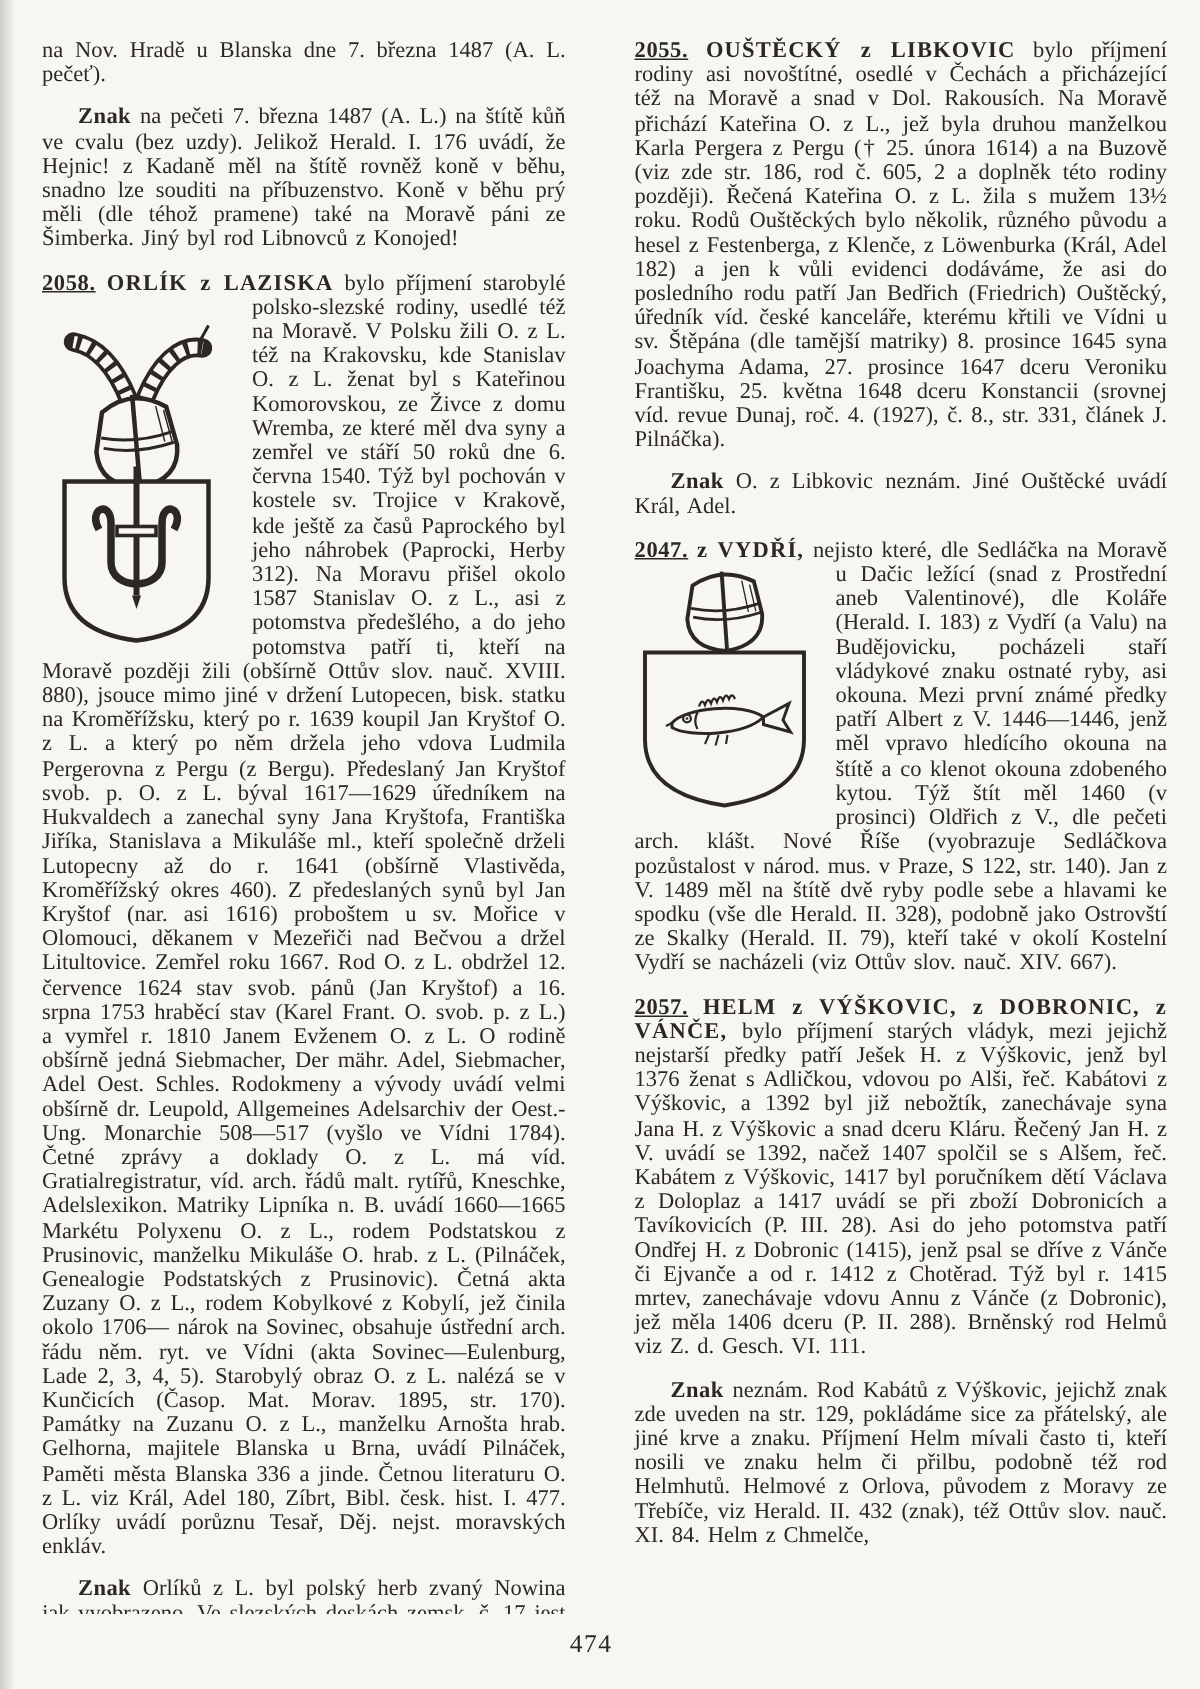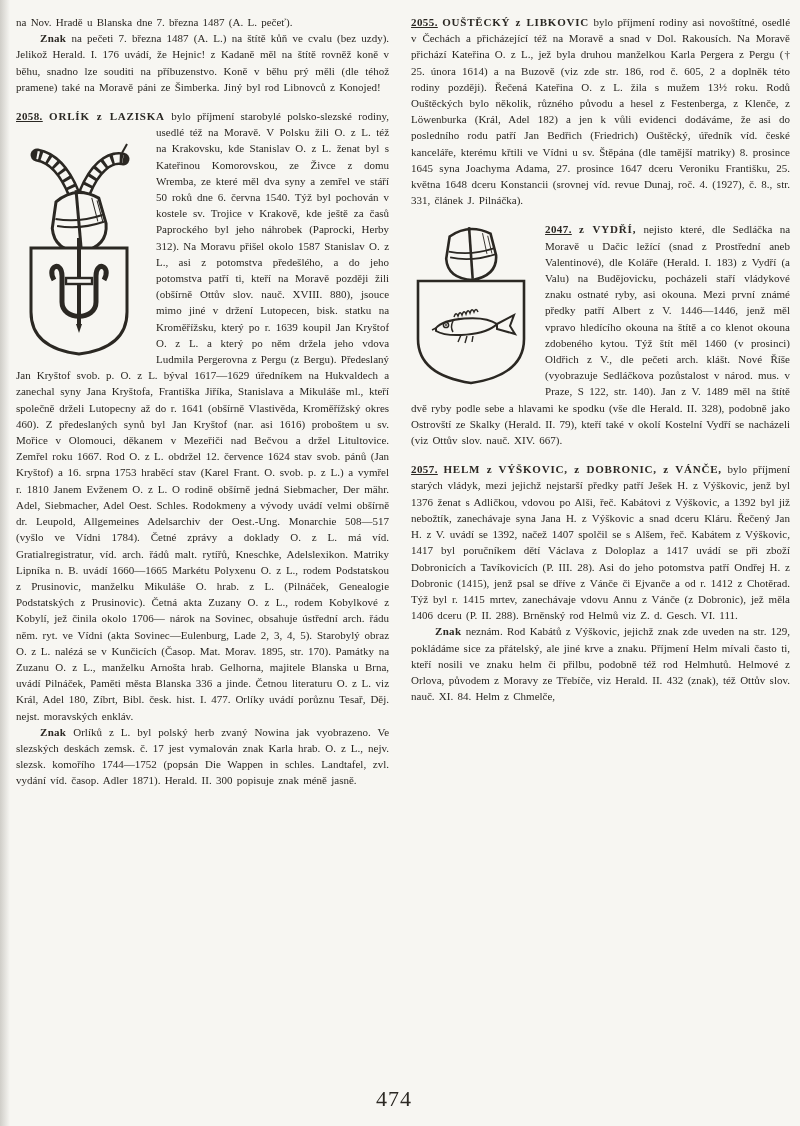--- a/index.html
+++ b/index.html
@@ -18,42 +18,42 @@
   }
   .page{
     position:absolute;left:0;top:0;right:0;bottom:0;
     padding:14px 10px 0 16px;
     box-sizing:border-box;
   }
   .cols{display:flex;gap:22px;}
   .col{width:378px;height:1062px;overflow:hidden;}
   .col.right{width:384px;}
   p{
-    margin:0;
+    margin:12px;
     text-align:justify;
-    font-size:11px;
+    font-size:15px;
     line-height:16.2px;
     word-spacing:1.5px;
     hyphens:auto;-webkit-hyphens:auto;
   }
   p.indent{text-indent:24px;}
   .gap-top{margin-top:13px;}
   b.entry-no{letter-spacing:0.4px;text-decoration:underline;}
   b.entry-nm{letter-spacing:0.8px;}
   b.znak{letter-spacing:0.3px;}
   .arms-float{
     float:left;
     margin:4px 14px 4px 0;
   }
   .arms-float svg{display:block;}
   .page-number{
     position:absolute;
     left:0;right:12px;top:1086px;
     text-align:center;
-    font-size:22px;
+    font-size:17px;
     letter-spacing:1px;
     color:#2b2823;
   }
 </style>
 </head>
 <body>
 
 <div class="scan-edge"></div>
 
 <div class="page">
@@ -95,20 +95,21 @@
         <span>polsko-slezské rodiny, usedlé též na Moravě. V Polsku žili O. z L. též na Krakovsku, kde Stanislav O. z L. ženat byl s Kateřinou Komorovskou, ze Živce z domu Wremba, ze které měl dva syny a zemřel ve stáří 50 roků dne 6. června 1540. Týž byl pochován v kostele sv. Trojice v Krakově, kde ještě za časů Paprockého byl jeho náhrobek (Paprocki, Herby 312). Na Moravu přišel okolo 1587 Stanislav O. z L., asi z potomstva předešlého, a do jeho potomstva patří ti, kteří na Moravě později žili (obšírně Ottův slov. nauč. XVIII. 880), jsouce mimo jiné v držení Lutopecen, bisk. statku na Kroměřížsku, který po r. 1639 koupil Jan Kryštof O. z L. a který po něm držela jeho vdova Ludmila Pergerovna z Pergu (z Bergu). Předeslaný Jan Kryštof svob. p. O. z L. býval 1617—1629 úředníkem na Hukvaldech a zanechal syny Jana Kryštofa, Františka Jiříka, Stanislava a Mikuláše ml., kteří společně drželi Lutopecny až do r. 1641 (obšírně Vlastivěda, Kroměřížský okres 460). Z předeslaných synů byl Jan Kryštof (nar. asi 1616) proboštem u sv. Mořice v Olomouci, děkanem v Mezeřiči nad Bečvou a držel Litultovice. Zemřel roku 1667. Rod O. z L. obdržel 12. července 1624 stav svob. pánů (Jan Kryštof) a 16. srpna 1753 hraběcí stav (Karel Frant. O. svob. p. z L.) a vymřel r. 1810 Janem Evženem O. z L. O rodině obšírně jedná Siebmacher, Der mähr. Adel, Siebmacher, Adel Oest. Schles. Rodokmeny a vývody uvádí velmi obšírně dr. Leupold, Allgemeines Adelsarchiv der Oest.-Ung. Monarchie 508—517 (vyšlo ve Vídni 1784). Četné zprávy a doklady O. z L. má víd. Gratialregistratur, víd. arch. řádů malt. rytířů, Kneschke, Adelslexikon. Matriky Lipníka n. B. uvádí 1660—1665 Markétu Polyxenu O. z L., rodem Podstatskou z Prusinovic, manželku Mikuláše O. hrab. z L. (Pilnáček, Genealogie Podstatských z Prusinovic). Četná akta Zuzany O. z L., rodem Kobylkové z Kobylí, jež činila okolo 1706— nárok na Sovinec, obsahuje ústřední arch. řádu něm. ryt. ve Vídni (akta Sovinec—Eulenburg, Lade 2, 3, 4, 5). Starobylý obraz O. z L. nalézá se v Kunčicích (Časop. Mat. Morav. 1895, str. 170). Památky na Zuzanu O. z L., manželku Arnošta hrab. Gelhorna, majitele Blanska u Brna, uvádí Pilnáček, Paměti města Blanska 336 a jinde. Četnou literaturu O. z L. viz Král, Adel 180, Zíbrt, Bibl. česk. hist. I. 477. Orlíky uvádí porůznu Tesař, Děj. nejst. moravských enkláv.</span></p>
 
       <p class="indent"><b class="znak">Znak</b> <span>Orlíků z L. byl polský herb zvaný Nowina jak vyobrazeno. Ve slezských deskách zemsk. č. 17 jest vymalován znak Karla hrab. O. z L., nejv. slezsk. komořího 1744—1752 (popsán Die Wappen in schles. Landtafel, zvl. vydání víd. časop. Adler 1871). Herald. II. 300 popisuje znak méně jasně.</span></p>
 
     </div>
 
     <div class="col right">
 
       <p><b class="entry-no">2055.</b> <b class="entry-nm">OUŠTĚCKÝ z LIBKOVIC</b> <span>bylo příjmení rodiny asi novoštítné, osedlé v Čechách a přicházející též na Moravě a snad v Dol. Rakousích. Na Moravě přichází Kateřina O. z L., jež byla druhou manželkou Karla Pergera z Pergu († 25. února 1614) a na Buzově (viz zde str. 186, rod č. 605, 2 a doplněk této rodiny později). Řečená Kateřina O. z L. žila s mužem 13½ roku. Rodů Ouštěckých bylo několik, různého původu a hesel z Festenberga, z Klenče, z Löwenburka (Král, Adel 182) a jen k vůli evidenci dodáváme, že asi do posledního rodu patří Jan Bedřich (Friedrich) Ouštěcký, úředník víd. české kanceláře, kterému křtili ve Vídni u sv. Štěpána (dle tamější matriky) 8. prosince 1645 syna Joachyma Adama, 27. prosince 1647 dceru Veroniku Františku, 25. května 1648 dceru Konstancii (srovnej víd. revue Dunaj, roč. 4. (1927), č. 8., str. 331, článek J. Pilnáčka).</span></p>
 
+      <p class="indent"><b class="znak">Znak</b> <span>O. z Libkovic neznám. Jiné Ouštěcké uvádí Král, Adel.</span></p>
 
       <p class="gap-top"><b class="entry-no">2047.</b> <b class="entry-nm">z VYDŘÍ,</b> <span>nejisto které, dle Sedláčka na</span>
         <span class="arms-float">
             <svg width="120" height="168" viewBox="0 0 120 168" aria-hidden="true">
 
           <g transform="rotate(-4 60 30)">
             <path d="M40,10 Q60,-2 81,10 L85,32 Q85,52 60,55 Q35,52 35,32 Z" fill="#f7f6f2" stroke="#2b2823" stroke-width="2.6"></path>
             <path d="M38,25 Q60,31 83,25" fill="none" stroke="#2b2823" stroke-width="1.8"></path>
             <path d="M39,31 Q60,37 84,31" fill="none" stroke="#2b2823" stroke-width="1.8"></path>
             <line x1="60" y1="2" x2="60" y2="54" stroke="#2b2823" stroke-width="2.6"></line>

